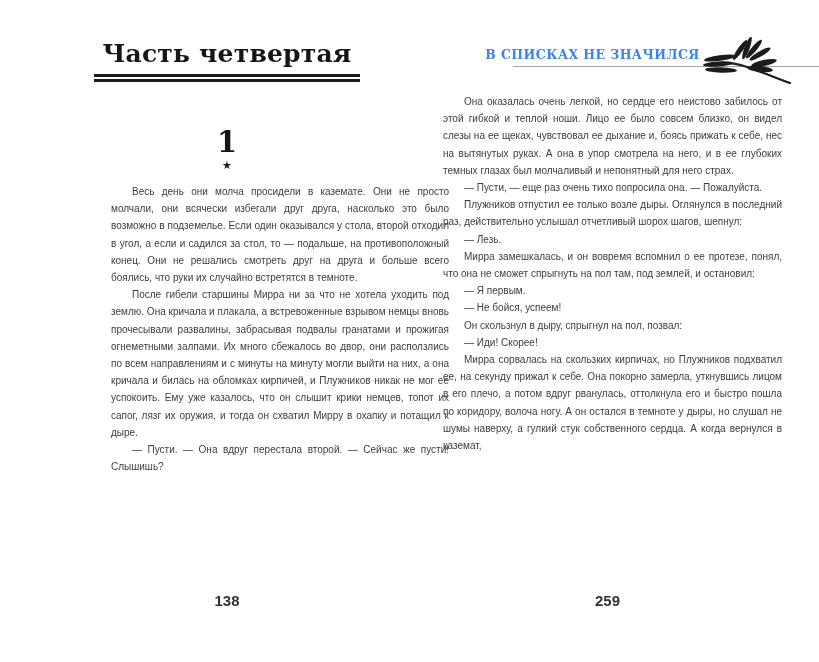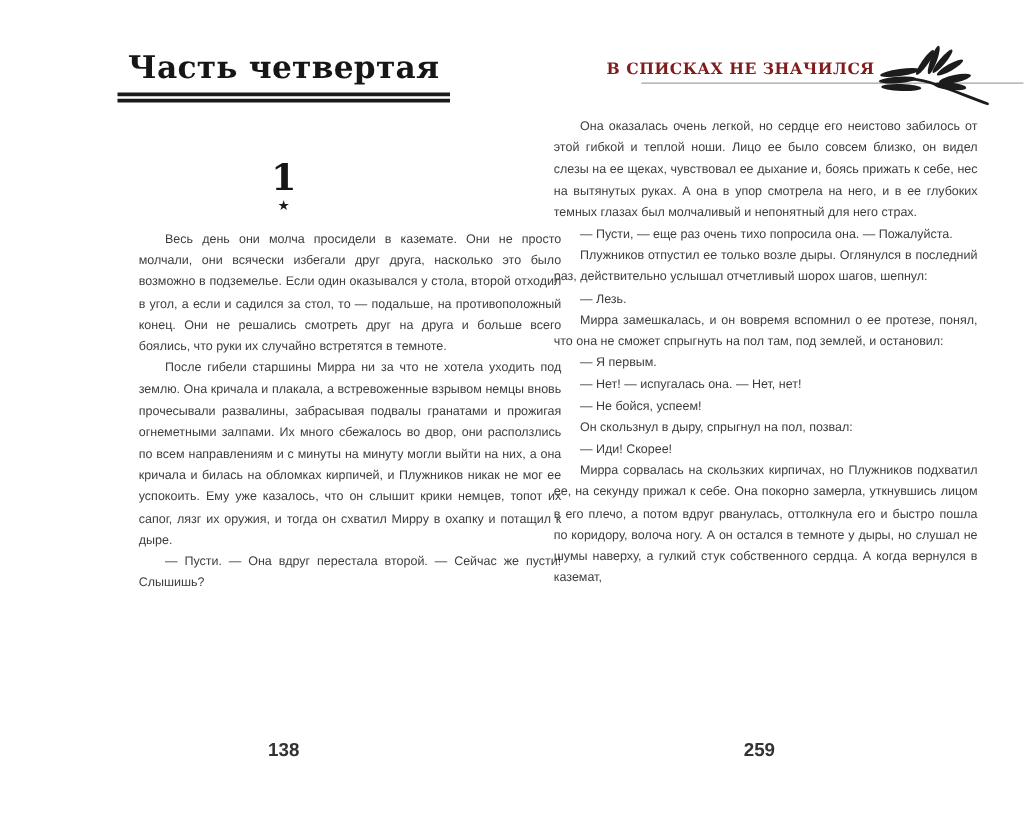--- a/index.html
+++ b/index.html
@@ -29,21 +29,21 @@
   }
   .chapter-star {
     position:absolute; top:160px; left:0; right:0; text-align:center;
     font-size:11px; line-height:1; color:#1c1c1c;
   }
 
   
   .running-title {
     position:absolute; top:47px; left:0; right:30px; text-align:center;
     font-family:"DejaVu Serif", serif; font-weight:700;
-    font-size:12.5px; letter-spacing:0.4px; color:#7f1d1d;
+    font-size:12.5px; letter-spacing:0.4px; color:#3b82f6;
     white-space:nowrap;
   }
   .running-rule {
     position:absolute; top:66px; left:513px; width:306px; height:1px;
     background:#a3a3a3;
   }
   .ornament { position:absolute; top:36px; left:698px; width:94px; height:50px; }
 
   
   .body-text {
@@ -87,21 +87,20 @@
   <section class="page right">
     <div class="running-title">В СПИСКАХ НЕ ЗНАЧИЛСЯ</div>
 
     <div class="body-text">
         <p>Она оказалась очень легкой, но сердце его неистово забилось от этой гибкой и теплой ноши. Лицо ее было совсем близко, он видел слезы на ее щеках, чувствовал ее дыхание и, боясь прижать к себе, нес на вытянутых руках. А она в упор смотрела на него, и в ее глубоких темных глазах был молчаливый и непонятный для него страх.</p>
         <p>— Пусти, — еще раз очень тихо попросила она. — Пожалуйста.</p>
         <p>Плужников отпустил ее только возле дыры. Оглянулся в последний раз, действительно услышал отчетливый шорох шагов, шепнул:</p>
         <p>— Лезь.</p>
         <p>Мирра замешкалась, и он вовремя вспомнил о ее протезе, понял, что она не сможет спрыгнуть на пол там, под землей, и остановил:</p>
         <p>— Я первым.</p>
-        <p>— Нет! — испугалась она. — Нет, нет!</p>
         <p>— Не бойся, успеем!</p>
         <p>Он скользнул в дыру, спрыгнул на пол, позвал:</p>
         <p>— Иди! Скорее!</p>
         <p>Мирра сорвалась на скользких кирпичах, но Плужников подхватил ее, на секунду прижал к себе. Она покорно замерла, уткнувшись лицом в его плечо, а потом вдруг рванулась, оттолкнула его и быстро пошла по коридору, волоча ногу. А он остался в темноте у дыры, но слушал не шумы наверху, а гулкий стук собственного сердца. А когда вернулся в каземат,</p>
       </div>
 
     <div class="page-number">259</div>
   </section>
 
   <div class="running-rule"></div>

